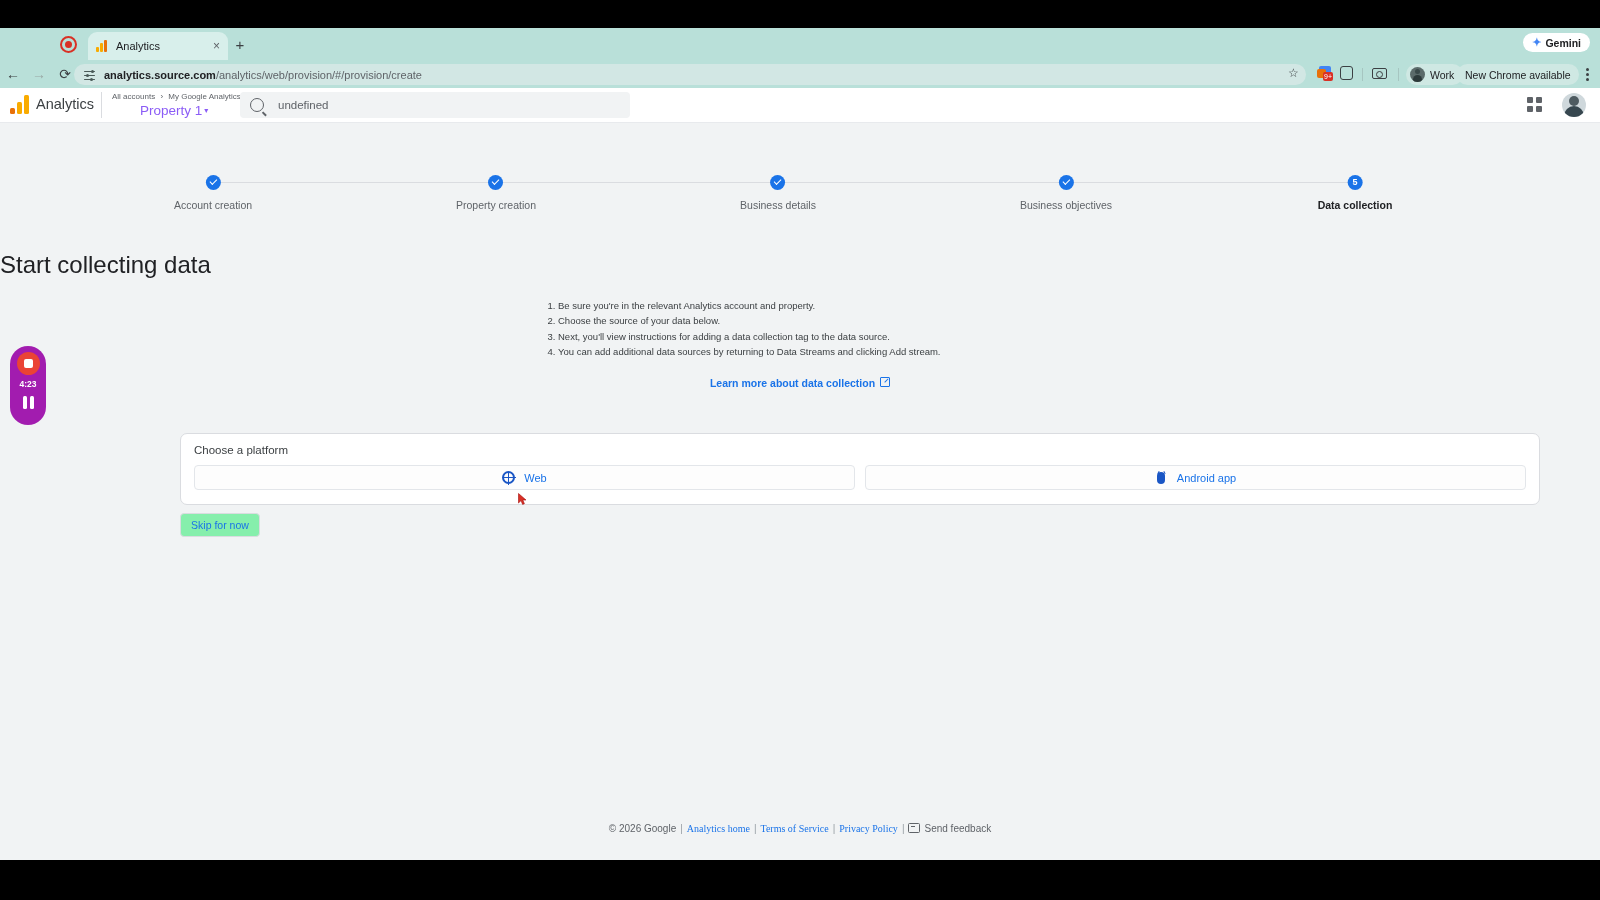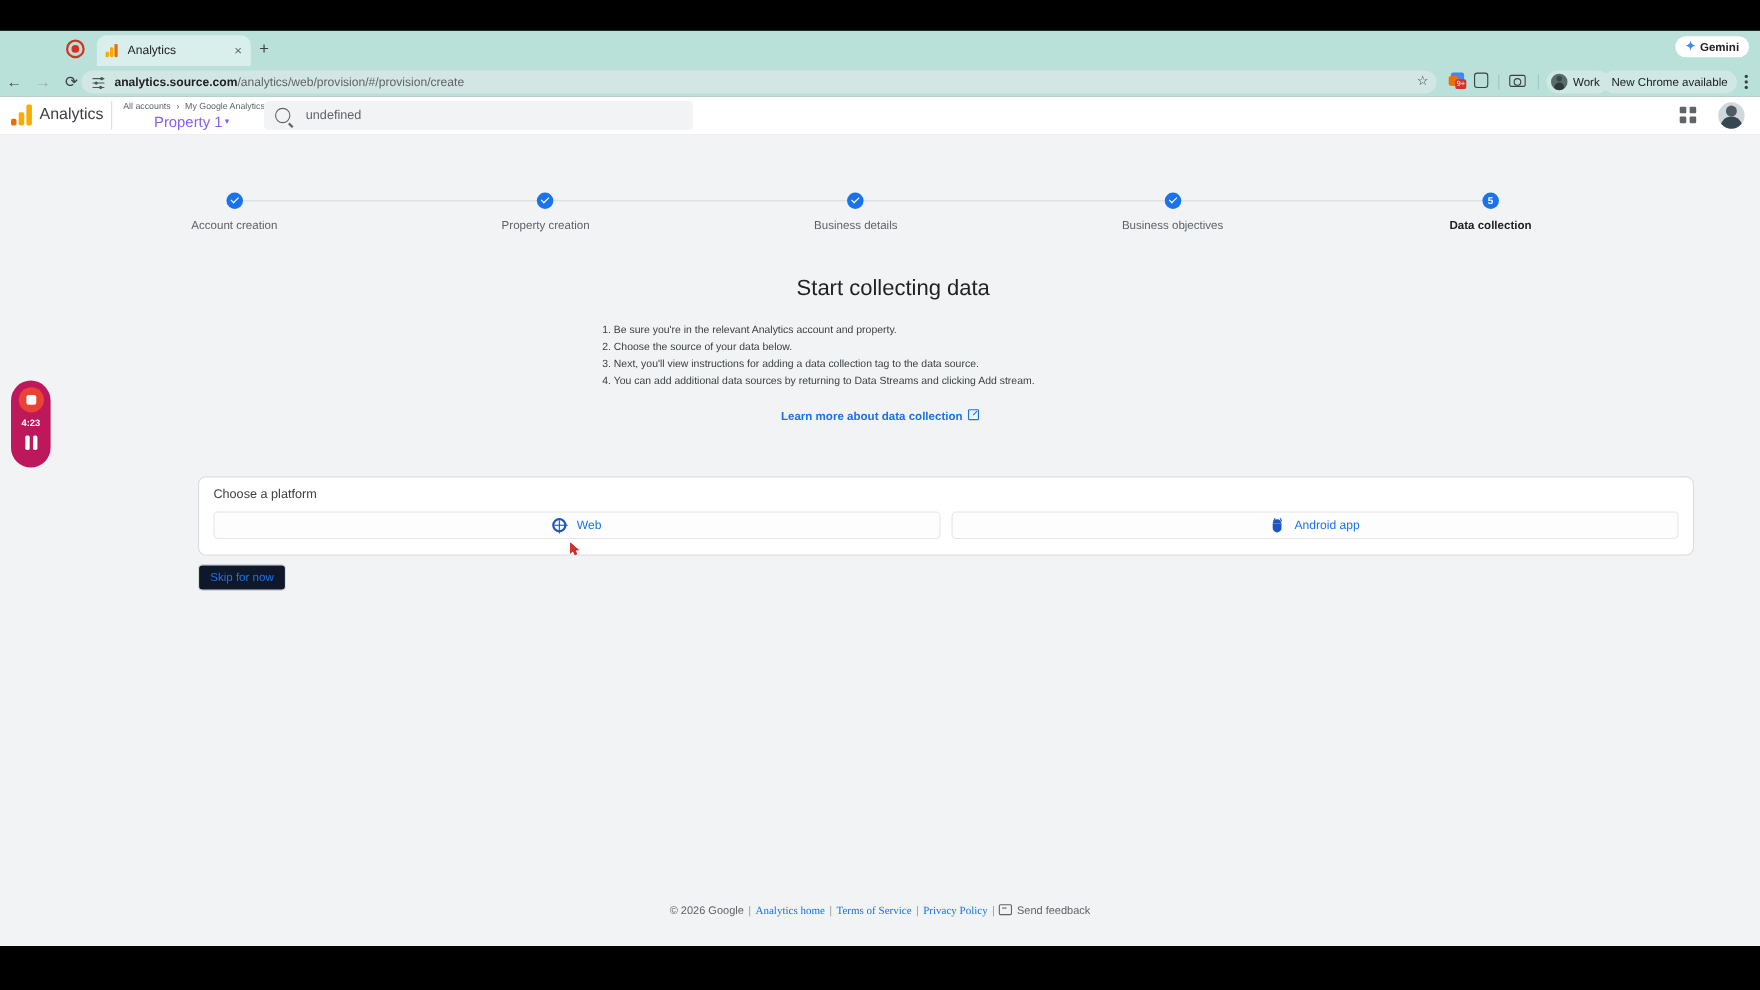--- a/index.html
+++ b/index.html
@@ -141,21 +141,21 @@
   .step .chk:after {
     content:''; position:absolute; left:4px; top:3.5px; width:6px; height:3px;
     border-left:1.5px solid #fff; border-bottom:1.5px solid #fff;
     transform:rotate(-45deg);
   }
   .step .lbl { margin-top:9px; font-size:10.5px; color:#5f6368; white-space:nowrap; }
   .step.active .lbl { color:#202124; font-weight:700; }
   .connector { position:absolute; top:7px; height:1px; background:#dadce0; }
 
   
-  .h1 { text-align:center; font-size:20px; color:#202124; font-weight:400; margin-top:16px;margin-left:24px; }
+  .h1 { font-size:24px; color:#202124; font-weight:400; margin-top:16px; }
   .steps-list {
     width:520px; margin:19px auto 0 auto; font-size:9.5px; color:#3c4043; line-height:1.62;
   }
   .steps-list ol { margin:0; padding-left:18px; }
   .learn { text-align:center; margin-top:17px; font-size:10.5px; }
   .learn a { color:#1a73e8; text-decoration:none; font-weight:600; }
   .ext-link { display:inline-block; width:8px; height:8px; border:1.3px solid #1a73e8; border-radius:1px; position:relative; margin-left:5px; }
   .ext-link:after { content:''; position:absolute; left:2.5px; top:2px; width:5px; height:1.2px; background:#1a73e8; transform:rotate(-45deg); }
 
   
@@ -177,41 +177,41 @@
   .ico-android { width:13px; height:13px; position:relative; }
   .ico-android .body { position:absolute; left:2.5px; top:4.5px; width:8px; height:8px; background:#1a56c5; border-radius:0 0 4px 4px; }
   .ico-android .head { position:absolute; left:2.5px; top:1px; width:8px; height:4px; background:#1a56c5; border-radius:4px 4px 0 0; }
   .ico-android .a1,.ico-android .a2 { position:absolute; top:0; width:1.2px; height:3px; background:#1a56c5; }
   .ico-android .a1 { left:3px; transform:rotate(28deg); }
   .ico-android .a2 { left:9px; transform:rotate(-28deg); }
   .ico-ios { width:13px; height:13px; border-radius:50%; background:#1a56c5; color:#fff; font-size:5.5px; font-weight:700; text-align:center; line-height:13px; letter-spacing:-0.2px; }
 
   .skip {
     position:absolute; left:180px; top:425px; width:78px; height:22px;
-    border:1px solid #dadce0; border-radius:4px; background:#0f172a;
+    border:1px solid #dadce0; border-radius:4px; background:#86efac;
     font-size:10.5px; color:#1a73e8; display:flex; align-items:center; justify-content:center;
   }
 
   .cursor { position:absolute; left:518px; top:405px; width:9px; height:12px; }
   .cursor svg { display:block; }
 
   
   .footer {
     position:absolute; left:0; bottom:26px; width:1600px; text-align:center;
     font-size:10px; color:#5f6368;
   }
   .footer a { color:#1a73e8; text-decoration:none;font-family:Liberation Serif, serif; }
   .footer .pipe { margin:0 4px; color:#9aa0a6; }
   .fb-ico { display:inline-block; width:10px; height:8px; border:1.2px solid #5f6368; border-radius:1.5px; position:relative; margin-right:4px; vertical-align:-1px; }
   .fb-ico:after { content:''; position:absolute; left:2px; top:1.5px; width:4px; height:1px; background:#5f6368; }
 
   
   .recorder {
     position:absolute; left:10px; top:346px; width:36px; height:79px;
-    background:#be185d; border-radius:18px; display:flex; flex-direction:column;
+    background:#a21caf; border-radius:18px; display:flex; flex-direction:column;
     align-items:center; padding-top:6px; box-sizing:border-box;
   }
   .rec-stop {
     width:23px; height:23px; border-radius:50%; background:#ea4335;
     display:flex; align-items:center; justify-content:center;
   }
   .rec-stop i { width:9px; height:9px; background:#fff; border-radius:2px; display:block; }
   .rec-time { margin-top:4px; font-size:8.5px; color:#fff; font-weight:700; font-family:"Liberation Sans", sans-serif; }
   .rec-pause { margin-top:7px; width:14px; height:13px; display:flex; gap:3px; justify-content:center; }
   .rec-pause i { width:4px; height:13px; background:#fff; border-radius:1.5px; display:block; }

